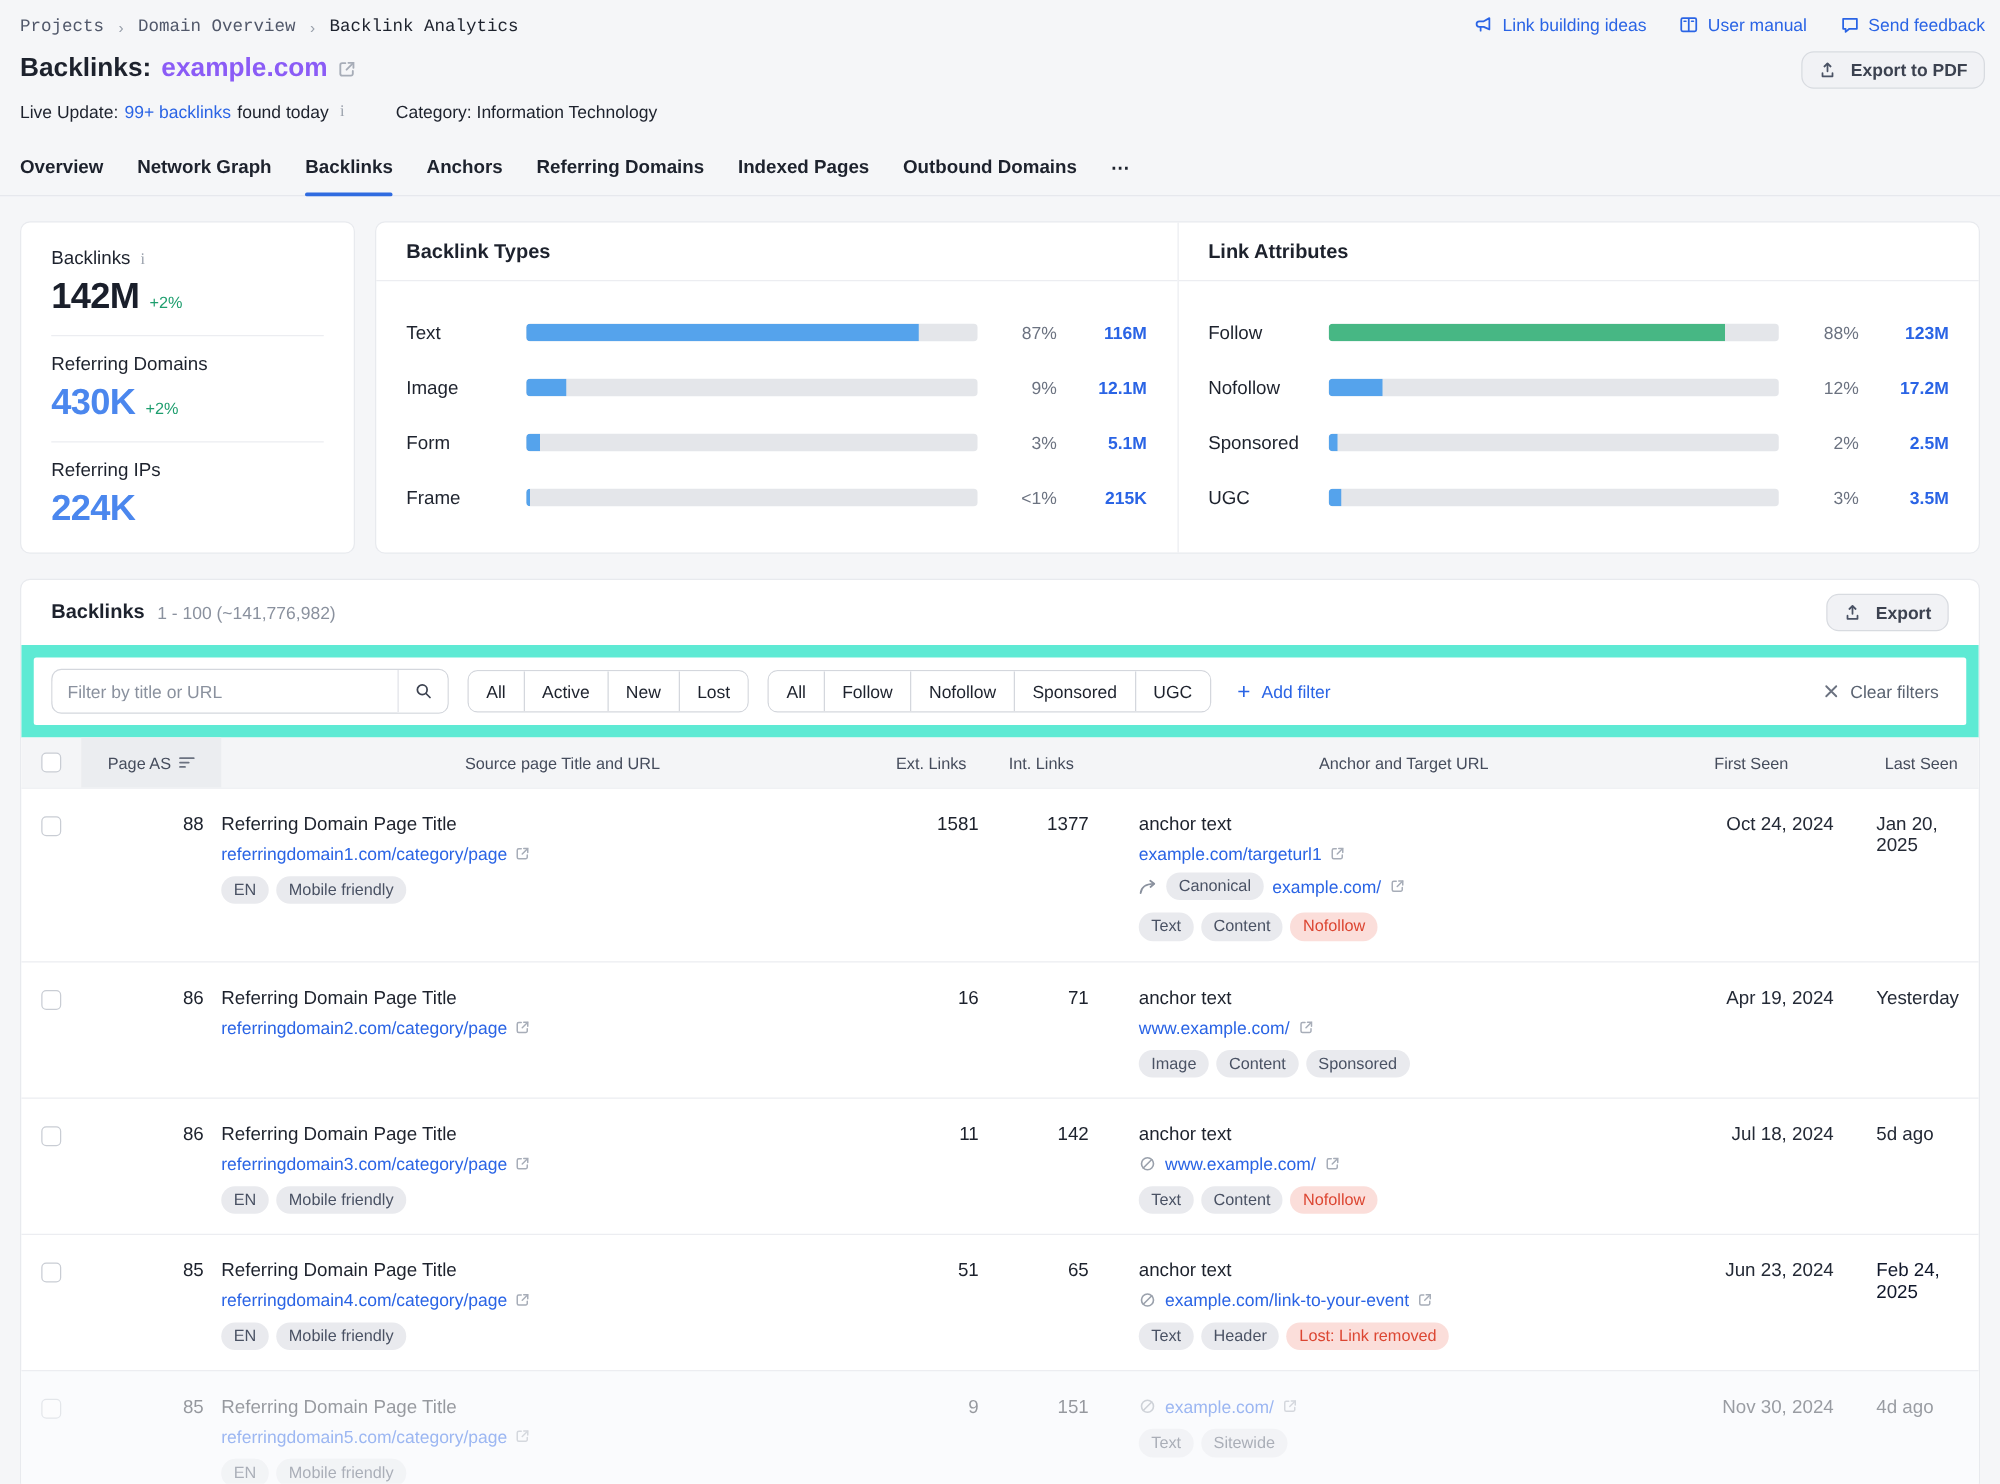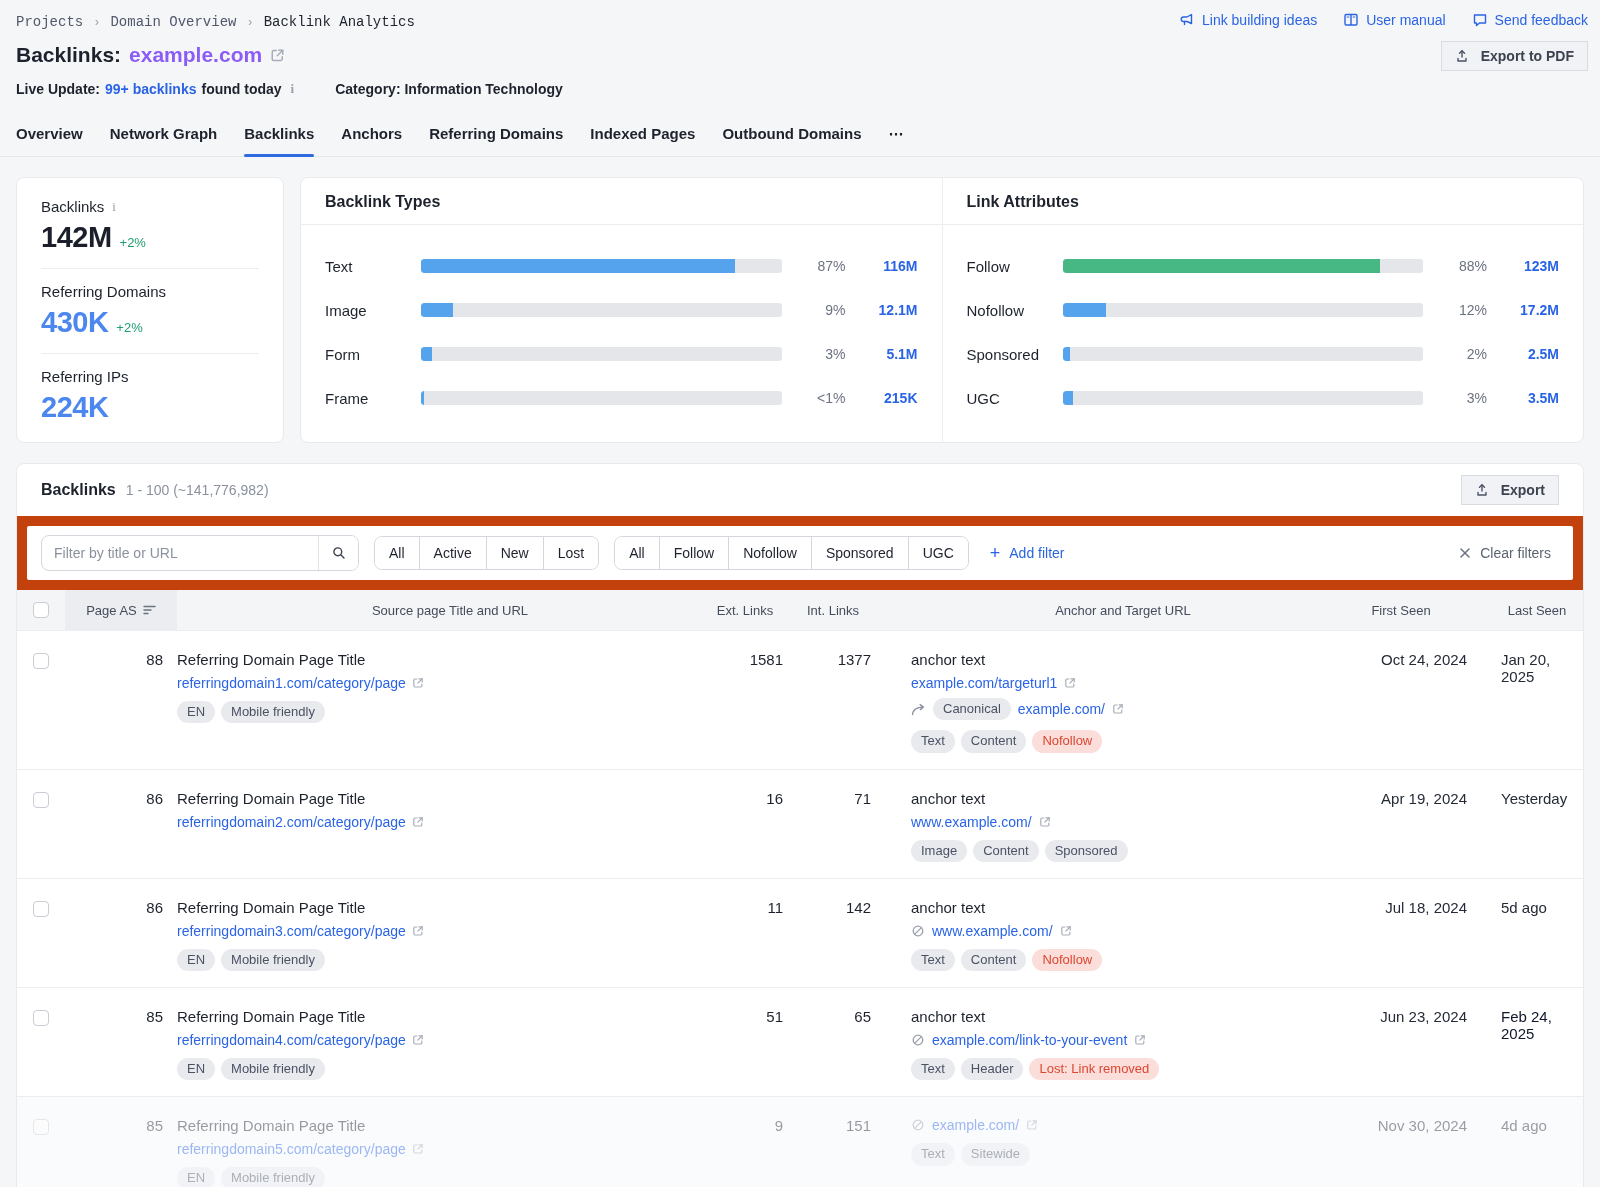--- a/index.html
+++ b/index.html
@@ -11,29 +11,29 @@
   .page { width:1600px; height:1187px; position:relative; }
 
   
   .topbar { padding:14px 16px 0; position:relative; }
   .breadcrumb { font-size:14px; color:#51586a; display:flex; align-items:flex-end; gap:10px;font-family:Liberation Mono, monospace; }
   .breadcrumb .sep { color:#9aa1ac; font-size:12px; }
   .breadcrumb .crumb-last { color:#1d222d; }
   .page-title { margin-top:13px; font-size:21px; display:flex; align-items:center; gap:8px; }
   .page-title .t-prefix { font-weight:700; }
   .page-title .t-domain { font-weight:600; color:#8b5cf6; }
-  .live-row { margin-top:14px; font-size:14px; display:flex; align-items:center; gap:5px;font-weight:bold; }
+  .live-row { margin-top:14px; font-size:14px; display:flex; align-items:center; gap:5px; }
   .live-row .blue { color:#2a64e5; }
   .info-i { font-family:"Liberation Serif", serif; color:#9aa1ac; font-size:13px; padding:0 4px; cursor:pointer; }
   .category { margin-left:32px; }
   .topbar-right { position:absolute; top:12px; right:12px; display:flex; flex-direction:column; align-items:flex-end; gap:13px; }
   .top-links { display:flex; gap:26px; }
   .top-link { display:flex; align-items:center; gap:7px; color:#2a64e5; font-size:14px; cursor:pointer; }
   .btn { display:inline-flex; align-items:center; gap:12px; background:#f1f2f5; border:1px solid #d8dbe0;
-    border-radius:0; padding:6px 13px; font-size:14px; font-weight:600; color:#3c4250; cursor:pointer; }
+    border-radius:10px; padding:6px 13px; font-size:14px; font-weight:600; color:#3c4250; cursor:pointer; }
 
   
   .tabs { margin-top:20px; padding:0 16px; display:flex; gap:27px; border-bottom:1px solid #e6e8ed; }
   .tab { font-size:15px; font-weight:600; color:#1d222d; padding:8px 0 13px; position:relative; cursor:pointer; }
   .tab.active::after { content:""; position:absolute; left:0; right:0; bottom:-1px; height:3px; border-radius:2px; background:#2f6be0; }
   .tab.more { font-weight:700; letter-spacing:2px; }
 
   
   .cards { display:flex; gap:16px; margin:20px 16px 0; align-items:stretch; }
   .card { background:#fff; border:1px solid #e8eaee; border-radius:8px; }
@@ -56,21 +56,21 @@
   .bar-pct { font-size:14px; color:#6b7280; text-align:right; }
   .bar-val { font-size:14px; font-weight:700; color:#2a64e5; text-align:right; cursor:pointer; display:block; }
 
   
   .table-card { margin:20px 16px 0; background:#fff; border:1px solid #e8eaee; border-radius:8px 8px 0 0; overflow:hidden; }
   .table-head { display:flex; align-items:center; padding:11px 24px; }
   .table-title { font-size:16px; font-weight:700; }
   .table-range { font-size:14px; color:#8a919e; margin-left:10px; }
   .export-btn { margin-left:auto; }
 
-  .filter-band { background:#c2410c; padding:10px; }
+  .filter-band { background:#5eead4; padding:10px; }
   .filter-inner { background:#fff; border-radius:2px; padding:9px 14px; display:flex; align-items:center; gap:15px; }
   .search-group { display:flex; align-items:center; width:318px; height:36px; border:1px solid #d4d7dd; border-radius:8px; background:#fff; overflow:hidden; }
   .search-group input { flex:1; border:none; outline:none; padding:0 12px; font-size:14px; font-family:inherit; color:#1d222d; min-width:0; }
   .search-group input::placeholder { color:#8a919e; }
   .search-btn { width:40px; height:100%; display:flex; align-items:center; justify-content:center; border-left:1px solid #e2e4e9; background:#fff; cursor:pointer; }
   .seg-group { display:flex; border:1px solid #d4d7dd; border-radius:8px; overflow:hidden; background:#fff; }
   .seg-btn { padding:8px 14px; font-size:14px; color:#1d222d; background:#fff; cursor:pointer; white-space:nowrap; }
   .seg-btn + .seg-btn { border-left:1px solid #d4d7dd; }
   .add-filter { display:flex; align-items:center; gap:9px; color:#2a64e5; font-size:14px; cursor:pointer; margin-left:6px; }
   .add-filter .plus { font-size:18px; line-height:1; }

